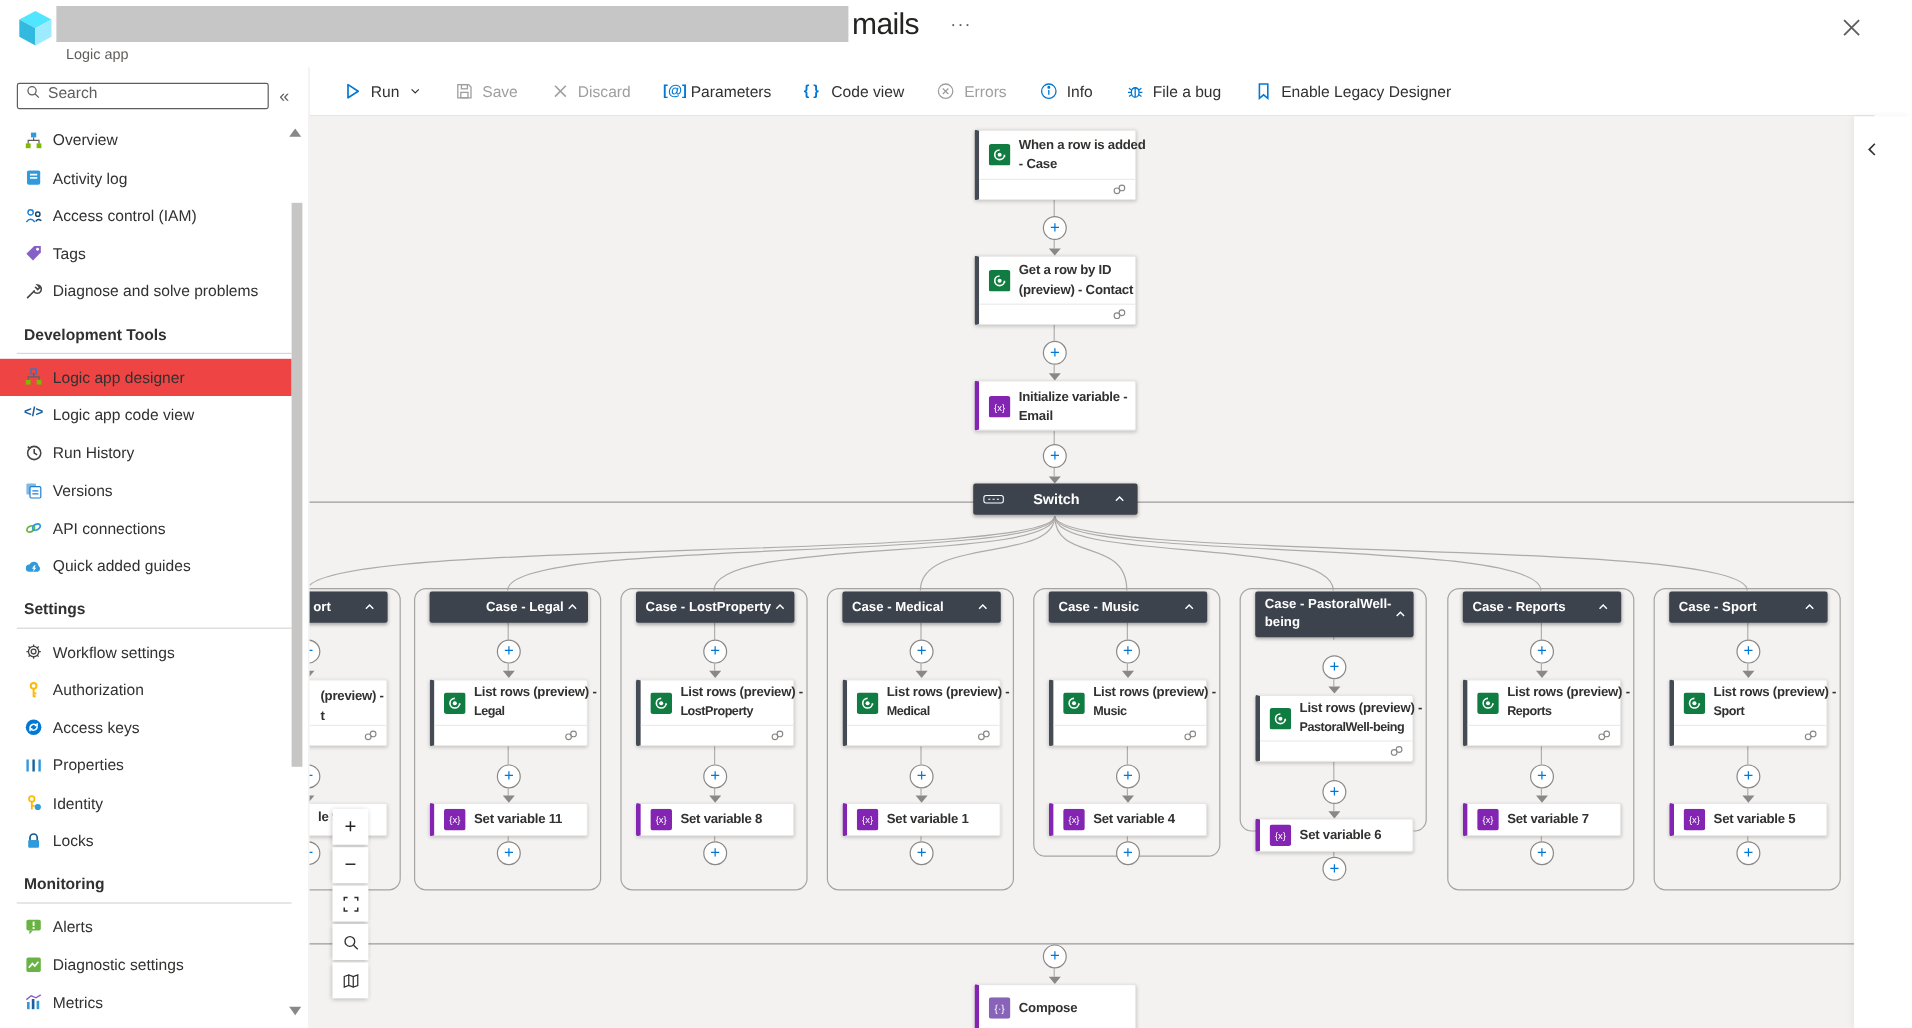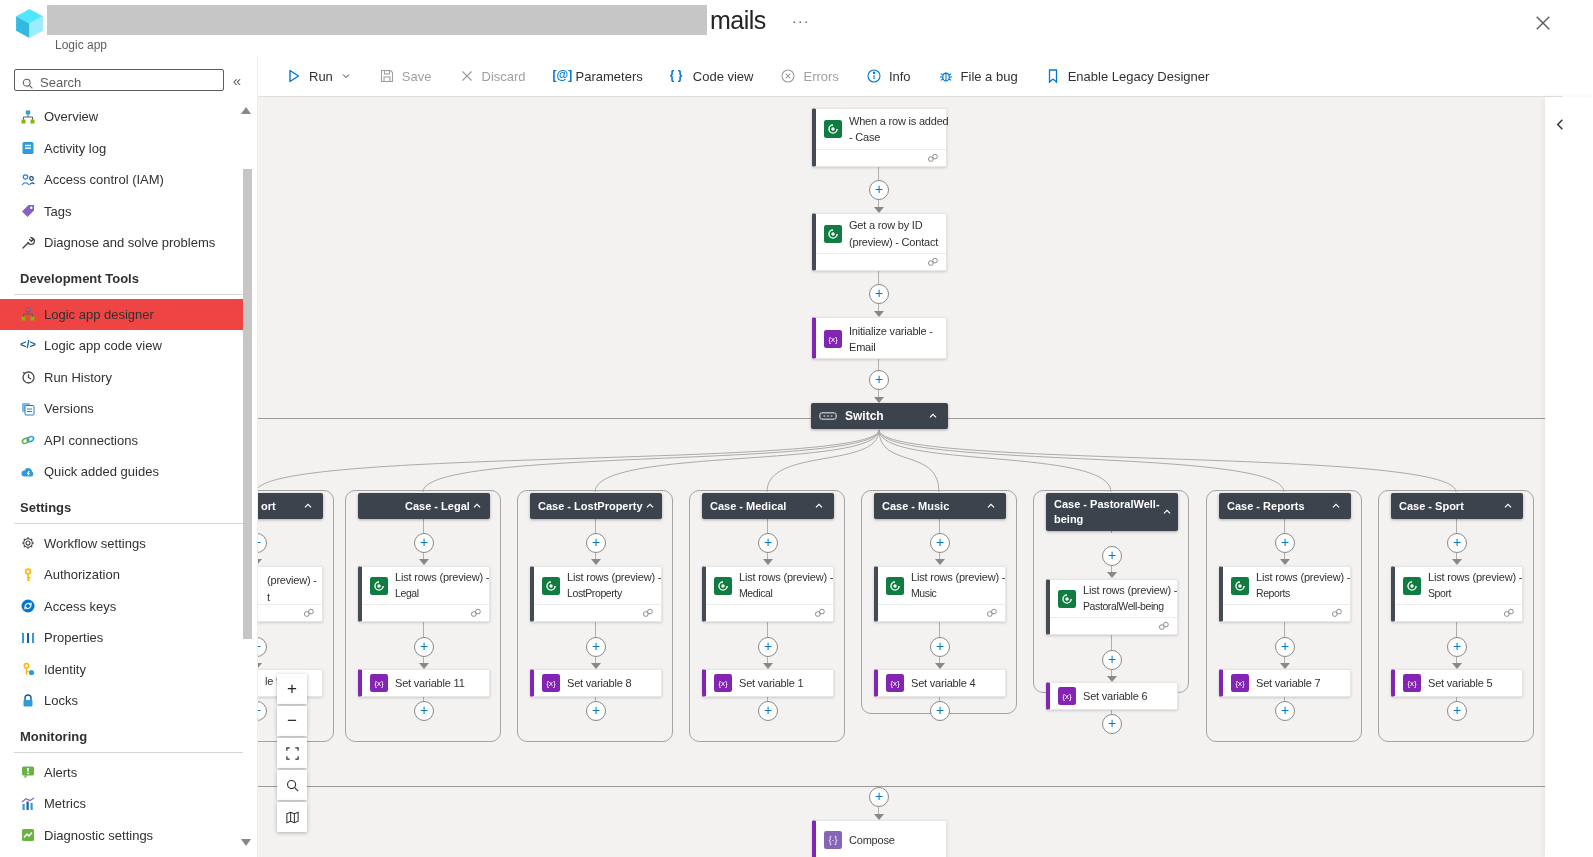--- a/index.html
+++ b/index.html
@@ -25,21 +25,21 @@
     font-family:inherit; color:#323130; cursor:pointer; white-space:nowrap; }
   .cmd.disabled { color:#a19f9d; cursor:default; }
   .cmd .ic { width:16px; height:16px; display:inline-flex; }
   .cmd .ic svg { width:16px; height:16px; }
   .icon-text { font-size:12px; font-weight:700; color:#0078d4; }
   .chev { width:12px; height:12px; display:inline-flex; }
 
   
   .sidebar { position:absolute; left:0; top:56px; bottom:0; width:258px; background:#fff; border-right:1px solid #ececec; }
   .search-row { position:absolute; left:14px; top:13px; right:16px; height:22px; display:flex; align-items:center; }
-  .searchbox { flex:1; height:22px; border:1px solid #605e5c; border-radius:2px; display:flex; align-items:flex-end; padding:0 6px; background:#fff; }
+  .searchbox { flex:1; height:22px; border:1px solid #605e5c; border-radius:2px; display:flex; align-items:flex-start; padding:0 6px; background:#fff; }
   .searchbox svg { width:13px; height:13px; flex:none; }
   .searchbox input { border:0; outline:none; width:100%; font-size:13px; margin-left:6px; font-family:inherit; color:#323130; }
   .searchbox input::placeholder { color:#605e5c; }
   .collapse { border:0; background:none; color:#605e5c; font-size:15px; margin-left:9px; cursor:pointer; }
   .nav { position:absolute; left:0; top:45px; right:14px; }
   .nav-item { display:flex; align-items:center; height:31.5px; padding-left:20px; font-size:13px; cursor:pointer; }
   .nav-item.sel { background:#ef4444; }
   .nav-item .nic { width:16px; height:16px; margin-right:8px; display:inline-flex; flex:none; }
   .nav-item .nic svg { width:16px; height:16px; }
   .nav-item .nic .tglyph { font-size:11px; font-weight:700; color:#1b5f9d; }
@@ -60,27 +60,27 @@
     background:#fff; color:#0078d4; font-size:14px; line-height:17px; text-align:center; z-index:3; cursor:pointer; }
   .arr { position:absolute; width:0; height:0; border:5px solid transparent; border-top:6px solid #8a8886; border-bottom:0; z-index:1; }
 
   .card { position:absolute; background:#fff; border:1px solid #e8e6e4; border-left:4px solid #444b54;
     border-radius:2px; box-shadow:0 1px 3px rgba(0,0,0,.16); z-index:2; cursor:pointer; }
   .card.purple { border-left-color:#8324b3; }
   .ct { display:flex; align-items:center; gap:7px; padding:4px 6px 4px 8px; }
   .ct .nicon { width:18px; height:18px; flex:none; display:inline-flex; }
   .ct .nicon svg { width:18px; height:18px; }
   .lines { display:flex; flex-direction:column; }
-  .lines span { font-size:11px; font-weight:400; line-height:1.5; white-space:nowrap; letter-spacing:-0.2px; }
+  .lines span { font-size:11px; font-weight:700; line-height:1.5; white-space:nowrap; letter-spacing:-0.2px; }
   .cf { border-top:1px solid #edebe9; height:17px; display:flex; justify-content:flex-end; align-items:center; padding-right:6px; }
   .cf svg { width:14px; height:14px; }
 
   .switch-bar, .case-hdr { position:absolute; background:#3c434d; color:#fff; border-radius:2px;
     box-shadow:0 1px 3px rgba(0,0,0,.3); display:flex; align-items:center; padding:0 8px; cursor:pointer; z-index:2; }
-  .switch-bar { left:553px; top:306px; width:137px; height:26px; gap:8px; font-size:12px; font-weight:600; }
+  .switch-bar { left:553px; top:306px; width:137px; height:26px; gap:24px; font-size:12px; font-weight:600; }
   .case-hdr { font-size:11px; font-weight:600; }
   .case-hdr .hlines { display:flex; flex-direction:column; }
   .case-hdr .hlines span { line-height:1.35; white-space:nowrap; }
   .hdr-chev { margin-left:auto; width:14px; height:14px; display:inline-flex; }
   .hdr-chev svg { width:14px; height:14px; }
 
   .branch { position:absolute; width:156px; border:1px solid #a6a4a2; border-radius:10px; z-index:1; }
 
   .zoombar { position:absolute; left:19px; top:577px; width:30px; display:flex; flex-direction:column; gap:2px; z-index:5; }
   .zbtn { width:30px; height:30px; background:#fff; border:0; box-shadow:0 1px 4px rgba(0,0,0,.28);
@@ -406,36 +406,36 @@
               <path d="M4.5 11.5 v3 l3 -3 Z" fill="#69b344"></path>
               <rect x="7.2" y="4" width="1.6" height="3.6" fill="#fff"></rect>
               <rect x="7.2" y="8.6" width="1.6" height="1.6" fill="#fff"></rect>
             </svg>
           </span>
           <span>Alerts</span>
         </div>
         <div class="nav-item">
           <span class="nic">
             <svg viewBox="0 0 16 16">
+              <rect x="2" y="2" width="12" height="12" rx="1.5" fill="#69b344"></rect>
+              <polyline points="4,10.5 7,7 9,9 12,5.5" fill="none" stroke="#fff" stroke-width="1.4"></polyline>
+            </svg>
+          </span>
+          <span>Diagnostic settings</span>
+        </div>
+        <div class="nav-item">
+          <span class="nic">
+            <svg viewBox="0 0 16 16">
               <rect x="2.5" y="8" width="2.2" height="6" fill="#2f9bdb"></rect>
               <rect x="6.5" y="5.5" width="2.2" height="8.5" fill="#1b5f9d"></rect>
               <rect x="10.5" y="7" width="2.2" height="7" fill="#2f9bdb"></rect>
               <polyline points="2,6 6,2.8 10,4.5 14,2" fill="none" stroke="#8661c5" stroke-width="1.2"></polyline>
             </svg>
           </span>
           <span>Metrics</span>
-        </div>
-        <div class="nav-item">
-          <span class="nic">
-            <svg viewBox="0 0 16 16">
-              <rect x="2" y="2" width="12" height="12" rx="1.5" fill="#69b344"></rect>
-              <polyline points="4,10.5 7,7 9,9 12,5.5" fill="none" stroke="#fff" stroke-width="1.4"></polyline>
-            </svg>
-          </span>
-          <span>Diagnostic settings</span>
         </div>
       </nav>
     <div class="sb-up"></div>
     <div class="sb-thumb"></div>
     <div class="sb-down"></div>
   </aside>
 
   <main class="canvas" id="canvas">
     <svg class="fan" id="fan" width="1287" height="760">
         <path d="M621 333 C621 372 -2 350 -2 395" fill="none" stroke="#adaaa7" stroke-width="1"></path>

